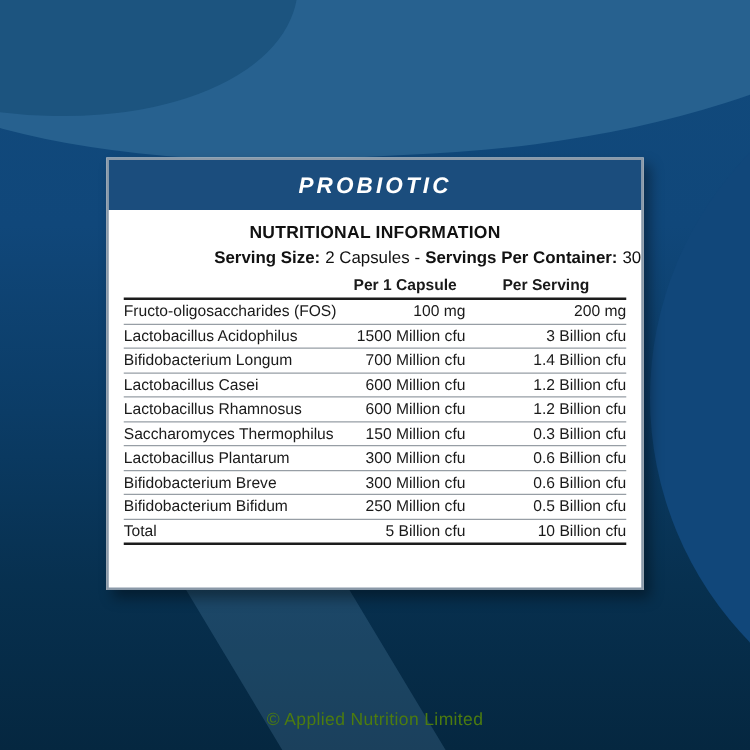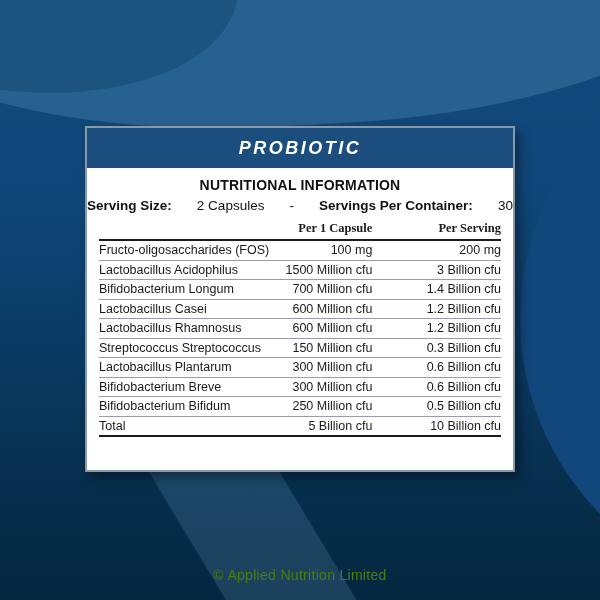--- a/index.html
+++ b/index.html
@@ -45,36 +45,36 @@
     display: flex; align-items: center; justify-content: center;
   }
   .card-header .title {
     color: #ffffff; font-size: 18px; font-weight: bold; letter-spacing: 2.5px; font-style: italic;
   }
   .section-title {
     margin-top: 9px; text-align: center;
     font-size: 14px; font-weight: bold; color: #111; letter-spacing: 0.2px;
   }
   .serving-line {
-    margin-top: 5px; display: flex; justify-content: space-between; gap: 4px;
+    margin-top: 5px; display: flex; justify-content: flex-end; gap: 4px;
     font-size: 13.5px; color: #111;
   }
   .serving-line .lbl { font-weight: bold; }
 
   table.nutrition {
     width: 402px; margin: 7px 12px 0 12px;
     border-collapse: collapse; table-layout: fixed;
     font-size: 12.5px; color: #1a1a1a;
   }
   col.c-name { width: 44%; }
   col.c-capsule { width: 24%; }
   col.c-serving { width: 32%; }
   table.nutrition th {
-    font-weight: bold; text-align: right; padding: 1px 0 3px 0;
-    border-bottom: 2px solid #1c1c1c; font-size: 12.5px; font-family: Liberation Serif, serif;
+    font-weight: bold; text-align: center; padding: 1px 0 3px 0;
+    border-bottom: 2px solid #1c1c1c; font-size: 12.5px;
   }
   table.nutrition th.empty { border-bottom: 2px solid #1c1c1c; }
   table.nutrition td {
     padding: 2px 0 2.5px 0;
     border-bottom: 1px solid #979ea5;
     white-space: nowrap; overflow: hidden;
   }
   table.nutrition td.name { text-align: left; }
   table.nutrition td.num { text-align: right; }
   table.nutrition tr.total-row td { border-bottom: 2px solid #1c1c1c; margin-top: 44px; }
@@ -143,21 +143,21 @@
         <td class="name">Lactobacillus Casei</td>
         <td class="num">600 Million cfu</td>
         <td class="num">1.2 Billion cfu</td>
       </tr>
       <tr>
         <td class="name">Lactobacillus Rhamnosus</td>
         <td class="num">600 Million cfu</td>
         <td class="num">1.2 Billion cfu</td>
       </tr>
       <tr>
-        <td class="name">Streptococcus Streptococcus</td>
+        <td class="name">Saccharomyces Thermophilus</td>
         <td class="num">150 Million cfu</td>
         <td class="num">0.3 Billion cfu</td>
       </tr>
       <tr>
         <td class="name">Lactobacillus Plantarum</td>
         <td class="num">300 Million cfu</td>
         <td class="num">0.6 Billion cfu</td>
       </tr>
       <tr>
         <td class="name">Bifidobacterium Breve</td>

